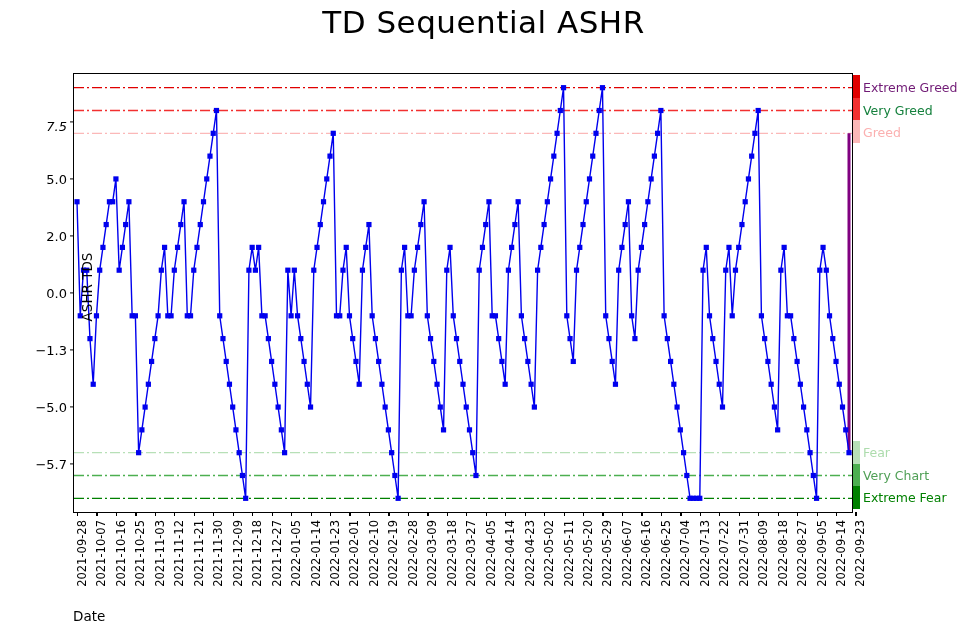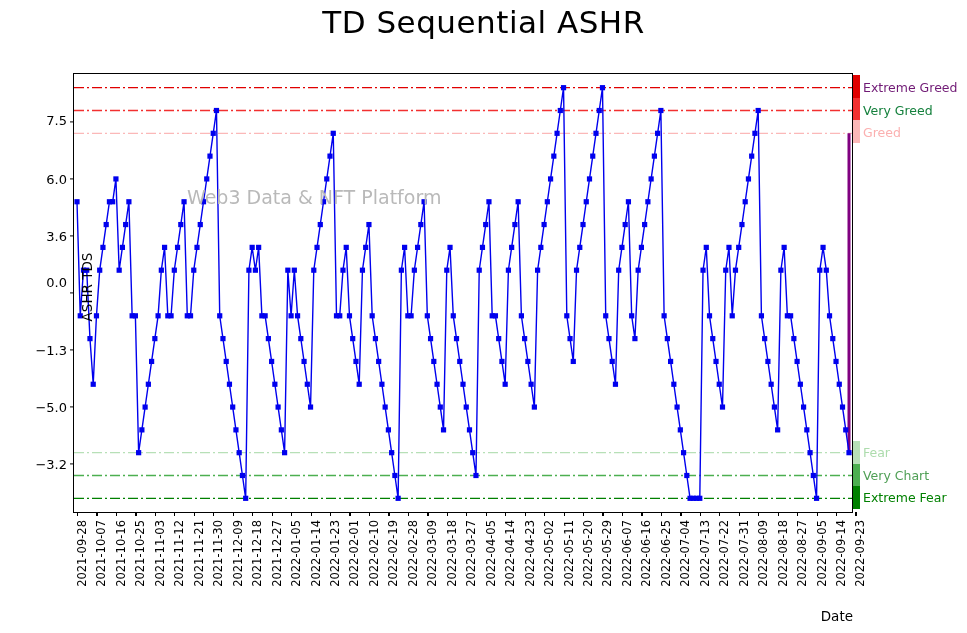--- a/index.html
+++ b/index.html
@@ -20,21 +20,21 @@
        font-size:13.5px;transform:rotate(-90deg);transform-origin:center center;}
   .ytick{position:absolute;right:100%;margin-right:7px;font-size:13px;
        white-space:nowrap;transform:translateY(-50%);}
   .ytickmark{position:absolute;right:100%;width:4px;height:1.2px;background:#000;
        transform:translateY(-50%);}
 
   
   .xtick{position:absolute;top:100%;margin-top:8px;font-size:11.5px;
        white-space:nowrap;transform-origin:left top;transform:rotate(-90deg) translate(-100%,-50%);}
   .xtickmark{position:absolute;top:100%;width:1.2px;height:4px;background:#000;}
-  #xlabel{position:absolute;left:73px;top:608px;width:780px;text-align:right;
+  #xlabel{position:absolute;left:73px;top:608px;width:780px;text-align:left;
        font-size:13.5px;}
 
   
   .wm{position:absolute;color:#b9b9b9;font-size:19px;white-space:nowrap;}
   #wm1{left:113px;top:88px;}
   #wm2{left:113px;top:112px;}
 
   
   #annotation{position:absolute;left:521px;top:68px;font-size:18.5px;white-space:nowrap;}
   #annotation .ann-txt{color:#000;}
@@ -303,33 +303,33 @@
           <rect x="756.1815126050419" y="262.025" width="5.2" height="5.2" fill="#0000ee"></rect>
           <rect x="759.4252100840336" y="284.8375" width="5.2" height="5.2" fill="#0000ee"></rect>
           <rect x="762.6689075630252" y="307.65" width="5.2" height="5.2" fill="#0000ee"></rect>
           <rect x="765.9126050420168" y="330.4625" width="5.2" height="5.2" fill="#0000ee"></rect>
           <rect x="769.1563025210083" y="353.275" width="5.2" height="5.2" fill="#0000ee"></rect>
           <rect x="772.4" y="376.0875" width="5.2" height="5.2" fill="#0000ee"></rect>
         </g>
     </svg>
 
     <div id="yticks">
-        <div class="ytick" style="top: 390.094px;">−3.2</div>
+        <div class="ytick" style="top: 390.094px;">−5.7</div>
         <div class="ytickmark" style="top: 390.094px;"></div>
         <div class="ytick" style="top: 333.062px;">−5.0</div>
         <div class="ytickmark" style="top: 333.062px;"></div>
         <div class="ytick" style="top: 276.031px;">−1.3</div>
         <div class="ytickmark" style="top: 276.031px;"></div>
-        <div class="ytick" style="top: 208px; text-align: center;">0.0</div>
+        <div class="ytick" style="top: 219px; text-align: center;">0.0</div>
         <div class="ytickmark" style="top: 219px;"></div>
-        <div class="ytick" style="top: 161.969px;">3.6</div>
+        <div class="ytick" style="top: 161.969px;">2.0</div>
         <div class="ytickmark" style="top: 161.969px;"></div>
-        <div class="ytick" style="top: 104.938px;">6.0</div>
+        <div class="ytick" style="top: 104.938px;">5.0</div>
         <div class="ytickmark" style="top: 104.938px;"></div>
-        <div class="ytick" style="top: 46px;">7.5</div>
+        <div class="ytick" style="top: 52px; font-style: italic;">7.5</div>
         <div class="ytickmark" style="top: 47.9062px;"></div>
       </div>
     <div id="xticks">
         <div class="xtickmark" style="left: 3px;"></div>
         <div class="xtick" style="left: 8px;">2021-09-28</div>
         <div class="xtickmark" style="left: 22.4622px;"></div>
         <div class="xtick" style="left: 27.4622px;">2021-10-07</div>
         <div class="xtickmark" style="left: 41.9244px;"></div>
         <div class="xtick" style="left: 46.9244px;">2021-10-16</div>
         <div class="xtickmark" style="left: 61.3866px;"></div>
@@ -405,21 +405,20 @@
         <div class="xtickmark" style="left: 742.563px;"></div>
         <div class="xtick" style="left: 747.563px;">2022-09-05</div>
         <div class="xtickmark" style="left: 762.025px;"></div>
         <div class="xtick" style="left: 767.025px;">2022-09-14</div>
         <div class="xtickmark" style="left: 781.487px;"></div>
         <div class="xtick" style="left: 786.487px;">2022-09-23</div>
       </div>
 
     <div id="ylabel">ASHR TDS</div>
 
-    <div class="wm" id="wm2">Web3 Data &amp; NFT Platform</div>
   </div>
 
 
   <div id="zone-labels">
       <div class="zlabel" style="left: 863px; top: 86.6875px; color: #701a75;">Extreme Greed</div>
       <div class="zswatch" style="left: 853px; top: 74.6875px; height: 23px; background: rgb(224, 0, 0);"></div>
       <div class="zlabel" style="left: 863px; top: 109.5px; color: #15803d;">Very Greed</div>
       <div class="zswatch" style="left: 853px; top: 97.5px; height: 23px; background: rgb(242, 48, 48);"></div>
       <div class="zlabel" style="left: 863px; top: 132.312px; color: rgb(251, 176, 176);">Greed</div>
       <div class="zswatch" style="left: 853px; top: 120.312px; height: 23px; background: rgb(251, 184, 184);"></div>

